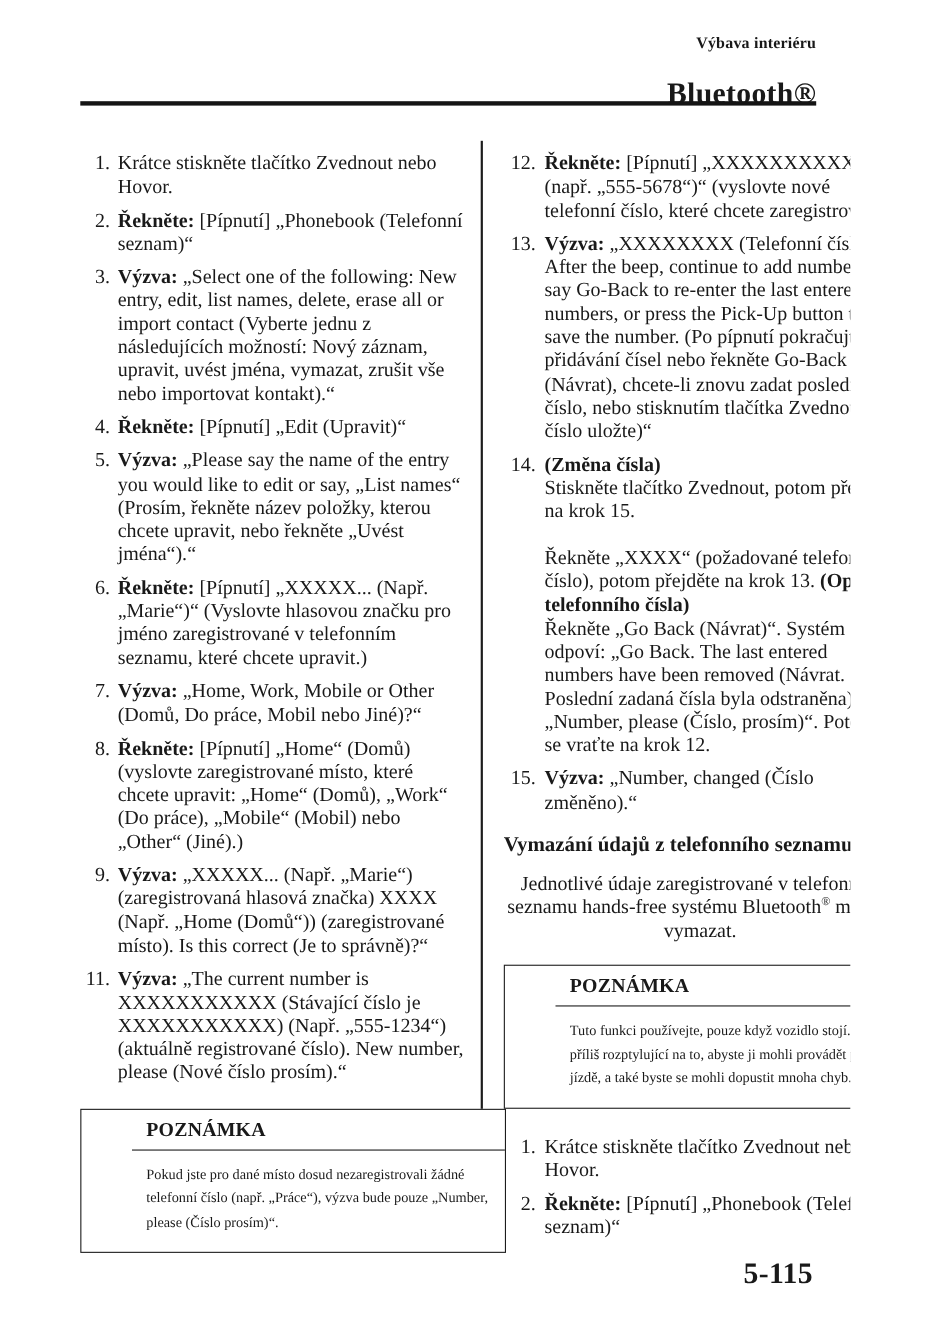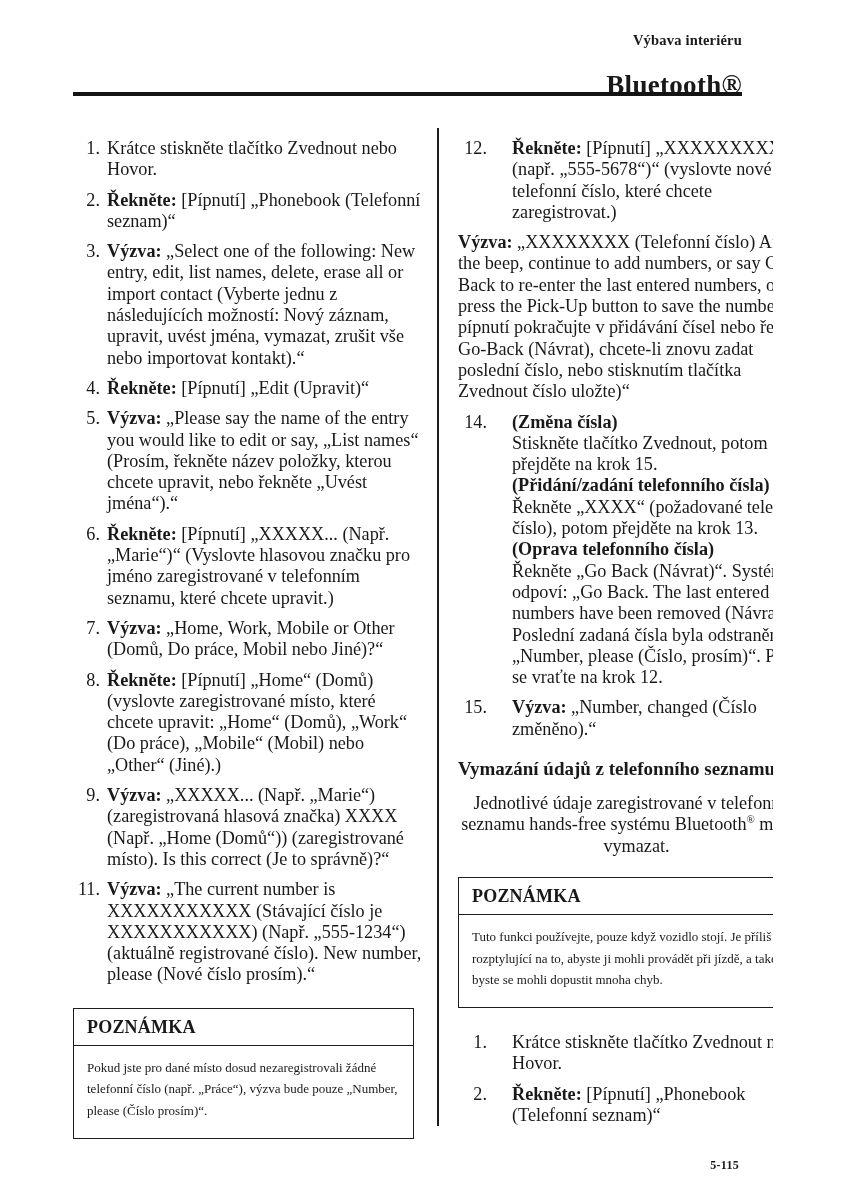--- a/index.html
+++ b/index.html
@@ -20,41 +20,41 @@
   .col-divider{position:absolute;left:437px;top:128px;width:2px;height:998px;background:#1c1c1c;}
 
   
   .col{position:absolute;top:138px;font-size:18.2px;line-height:21.3px;}
   .col-left{left:73px;width:349px;}
   .col-right{left:458px;width:357px;}
 
   
   .item{display:flex;margin-bottom:9px;}
   .item .num{flex:0 0 27px;text-align:right;margin-right:7px;}
-  .col-right .item .num{flex-basis:29px;margin-right:25px;}
+  .col-right .item .num{flex-basis:29px;margin-right:8px;}
   .item .txt{flex:1 1 auto;white-space:pre-wrap;}
   .txt b{font-weight:bold;}
   sup.reg{font-size:0.6em;vertical-align:super;line-height:0;}
 
   
   .sect-heading{font-size:19px;font-weight:bold;margin:17px 0 0 0;line-height:23px;}
   .sect-subheading{font-size:19px;font-weight:bold;margin:15px 0 0 0;line-height:23px;white-space:pre-wrap;}
   .para{margin:13px 0 0 0;white-space:normal;text-align:center;}
 
   
-  .notebox{border:1.6px solid #1c1c1c;background:#fff;}
+  .notebox{border:1.6px solid #1c1c1c;background:#fff;padding-left:46px;}
   .col-left .notebox{margin-top:22px;width:339px;}
   .col-right .notebox{margin-top:20px;}
   .note-title{font-size:18px;font-weight:bold;padding:8px 13px 7px 13px;border-bottom:1.6px solid #1c1c1c;letter-spacing:0.2px;}
   .note-body{padding:11px 13px 17px 13px;font-size:13px;line-height:21.3px;}
 
   .items-bottom{margin-top:24px;}
 
   
-  .pageno{position:absolute;right:34px;bottom:27px;font-size:12px;font-weight:bold;letter-spacing:0.3px;}
+  .pageno{position:absolute;right:34px;bottom:27px;font-size:27px;font-weight:bold;letter-spacing:0.3px;}
 </style>
 </head>
 <body>
 
 <div class="page">
 
   <div class="hdr">
     <div class="hdr-section">Výbava interiéru</div>
     <div class="hdr-title">Bluetooth®</div>
   </div>
@@ -111,27 +111,28 @@
     </div>
   </div>
 
   <div class="col col-right">
     <div>
         <div class="item">
           <span class="num">12.</span>
           <span class="txt"><b>Řekněte:</b><span> [Pípnutí] „XXXXXXXXXXX (např. „555-5678“)“ (vyslovte nové telefonní číslo, které chcete zaregistrovat.)</span></span>
         </div>
         <div class="item">
+          <span class="num">13.</span>
           <span class="txt"><b>Výzva:</b><span> „XXXXXXXX (Telefonní číslo) After the beep, continue to add numbers, or say Go-Back to re-enter the last entered numbers, or press the Pick-Up button to save the number. (Po pípnutí pokračujte v přidávání čísel nebo řekněte Go-Back (Návrat), chcete-li znovu zadat poslední číslo, nebo stisknutím tlačítka Zvednout číslo uložte)“</span></span>
         </div>
         <div class="item">
           <span class="num">14.</span>
           <span class="txt"><b>(Změna čísla)</b><span>
 Stiskněte tlačítko Zvednout, potom přejděte na krok 15.
-</span><b>(Přidání/zadání telefonního čísla)</b><span>
+</span><span>
 Řekněte „XXXX“ (požadované telefonní číslo), potom přejděte na krok 13. </span><b>(Oprava telefonního čísla)</b><span>
 Řekněte „Go Back (Návrat)“. Systém odpoví: „Go Back. The last entered numbers have been removed (Návrat. Poslední zadaná čísla byla odstraněna). „Number, please (Číslo, prosím)“. Potom se vraťte na krok 12.</span></span>
         </div>
         <div class="item">
           <span class="num">15.</span>
           <span class="txt"><b>Výzva:</b><span> „Number, changed (Číslo změněno).“</span></span>
         </div>
       </div>
     <div class="sect-heading">Vymazání údajů z telefonního seznamu</div>
     <p class="para"><span>Jednotlivé údaje zaregistrované v telefonním seznamu hands-free systému Bluetooth</span><sup class="reg">®</sup><span> můžete vymazat.</span></p>

